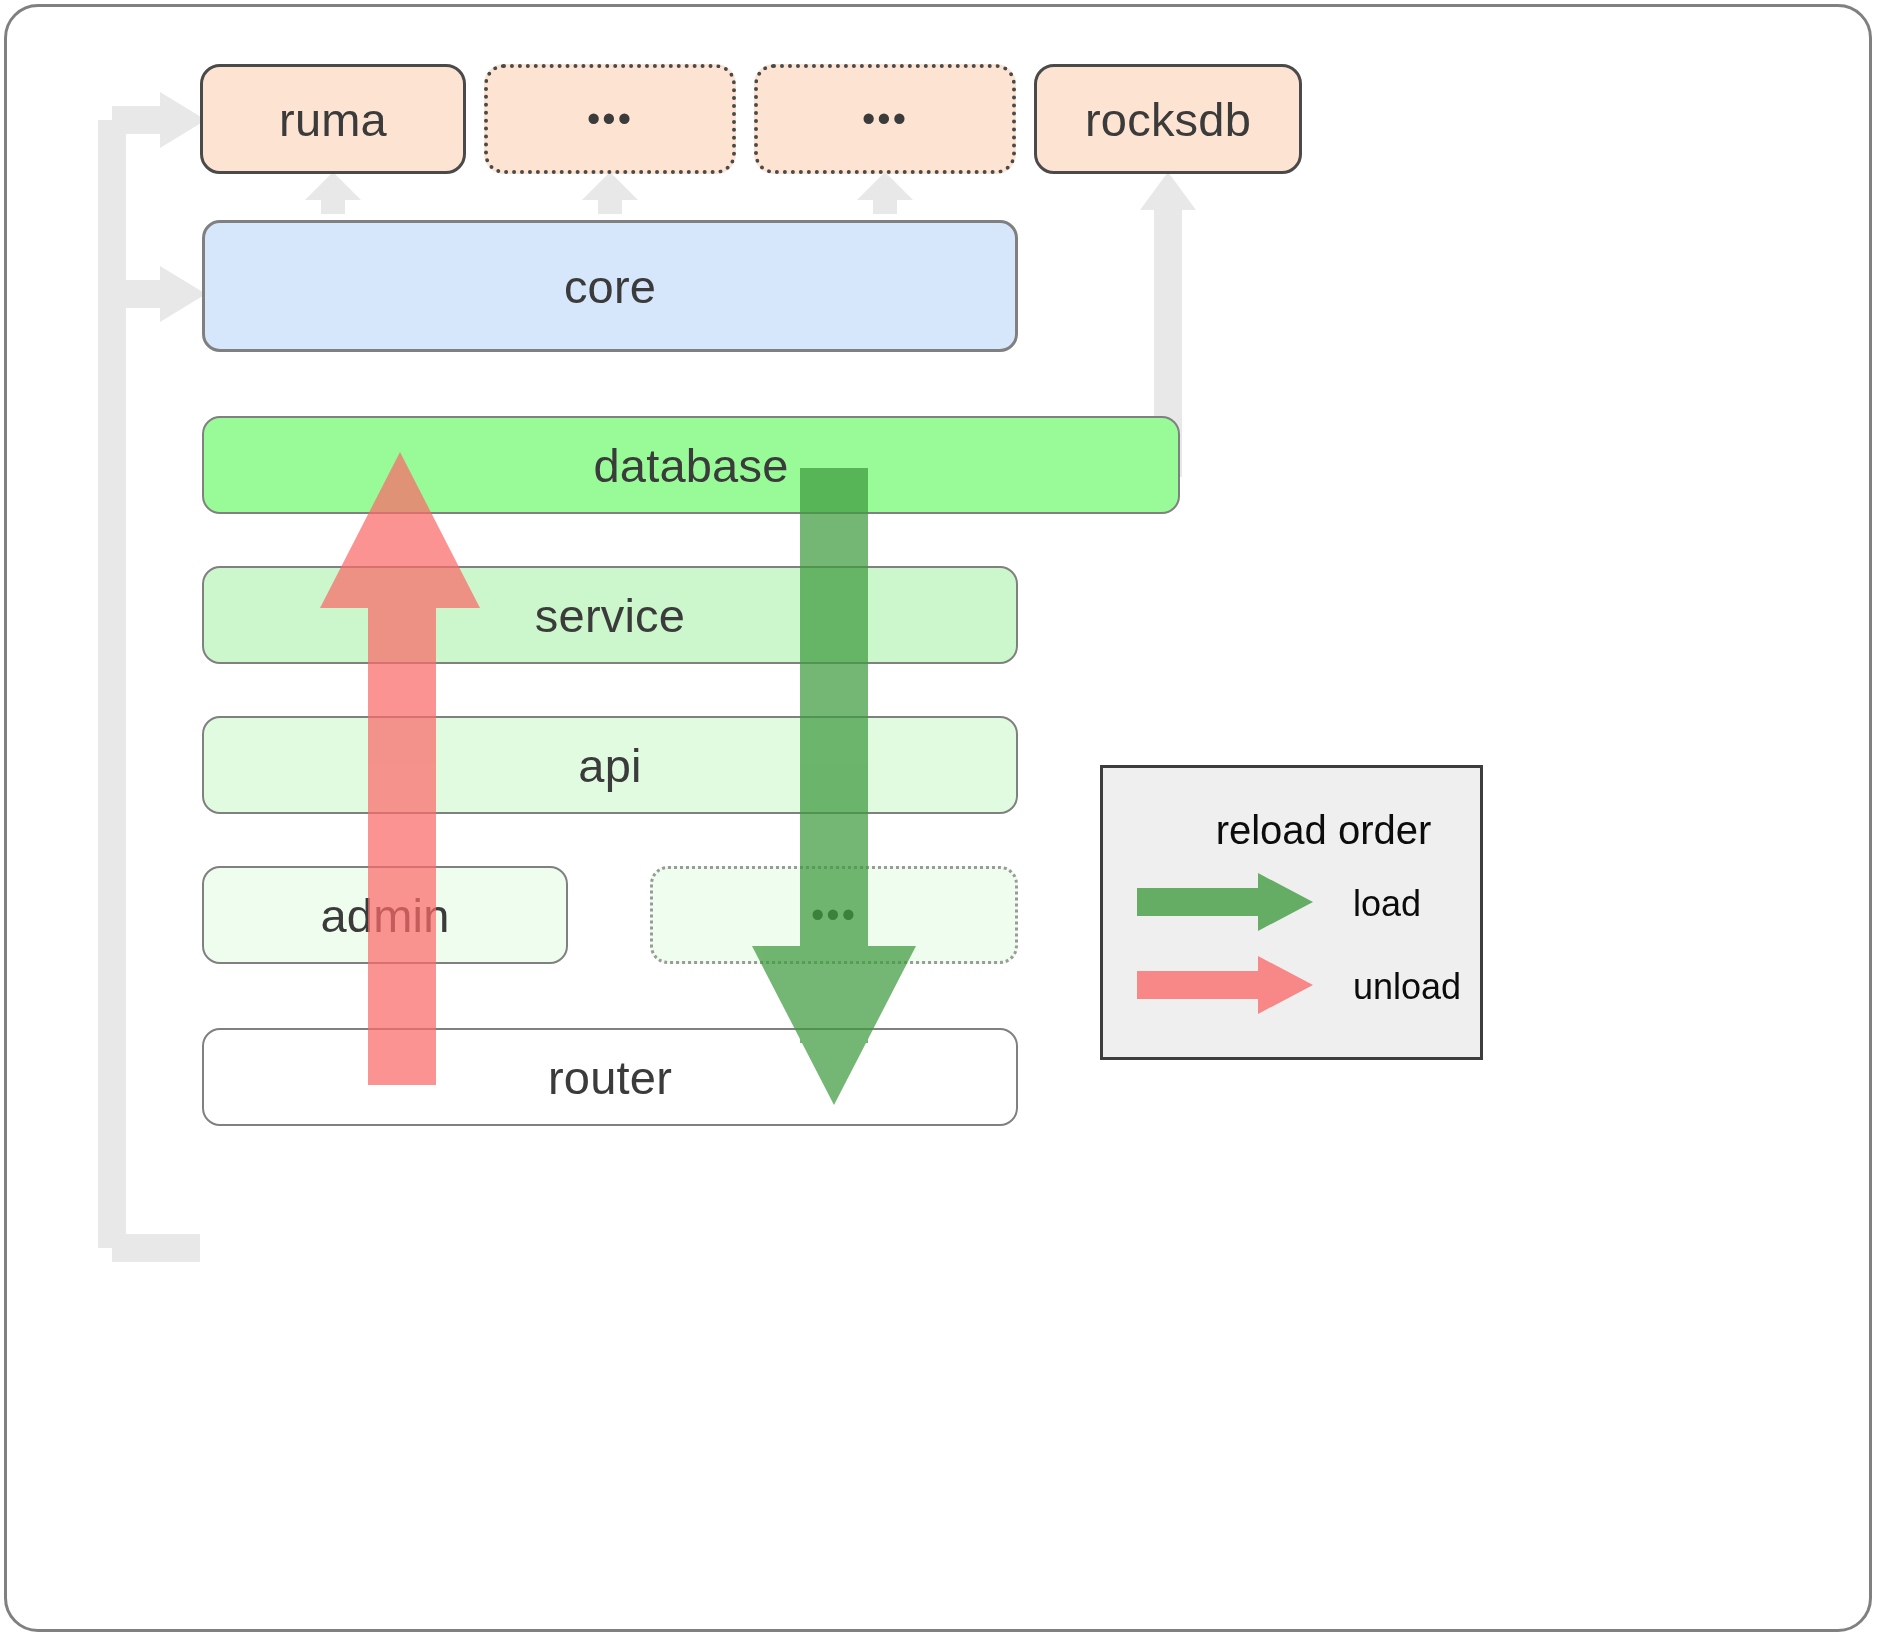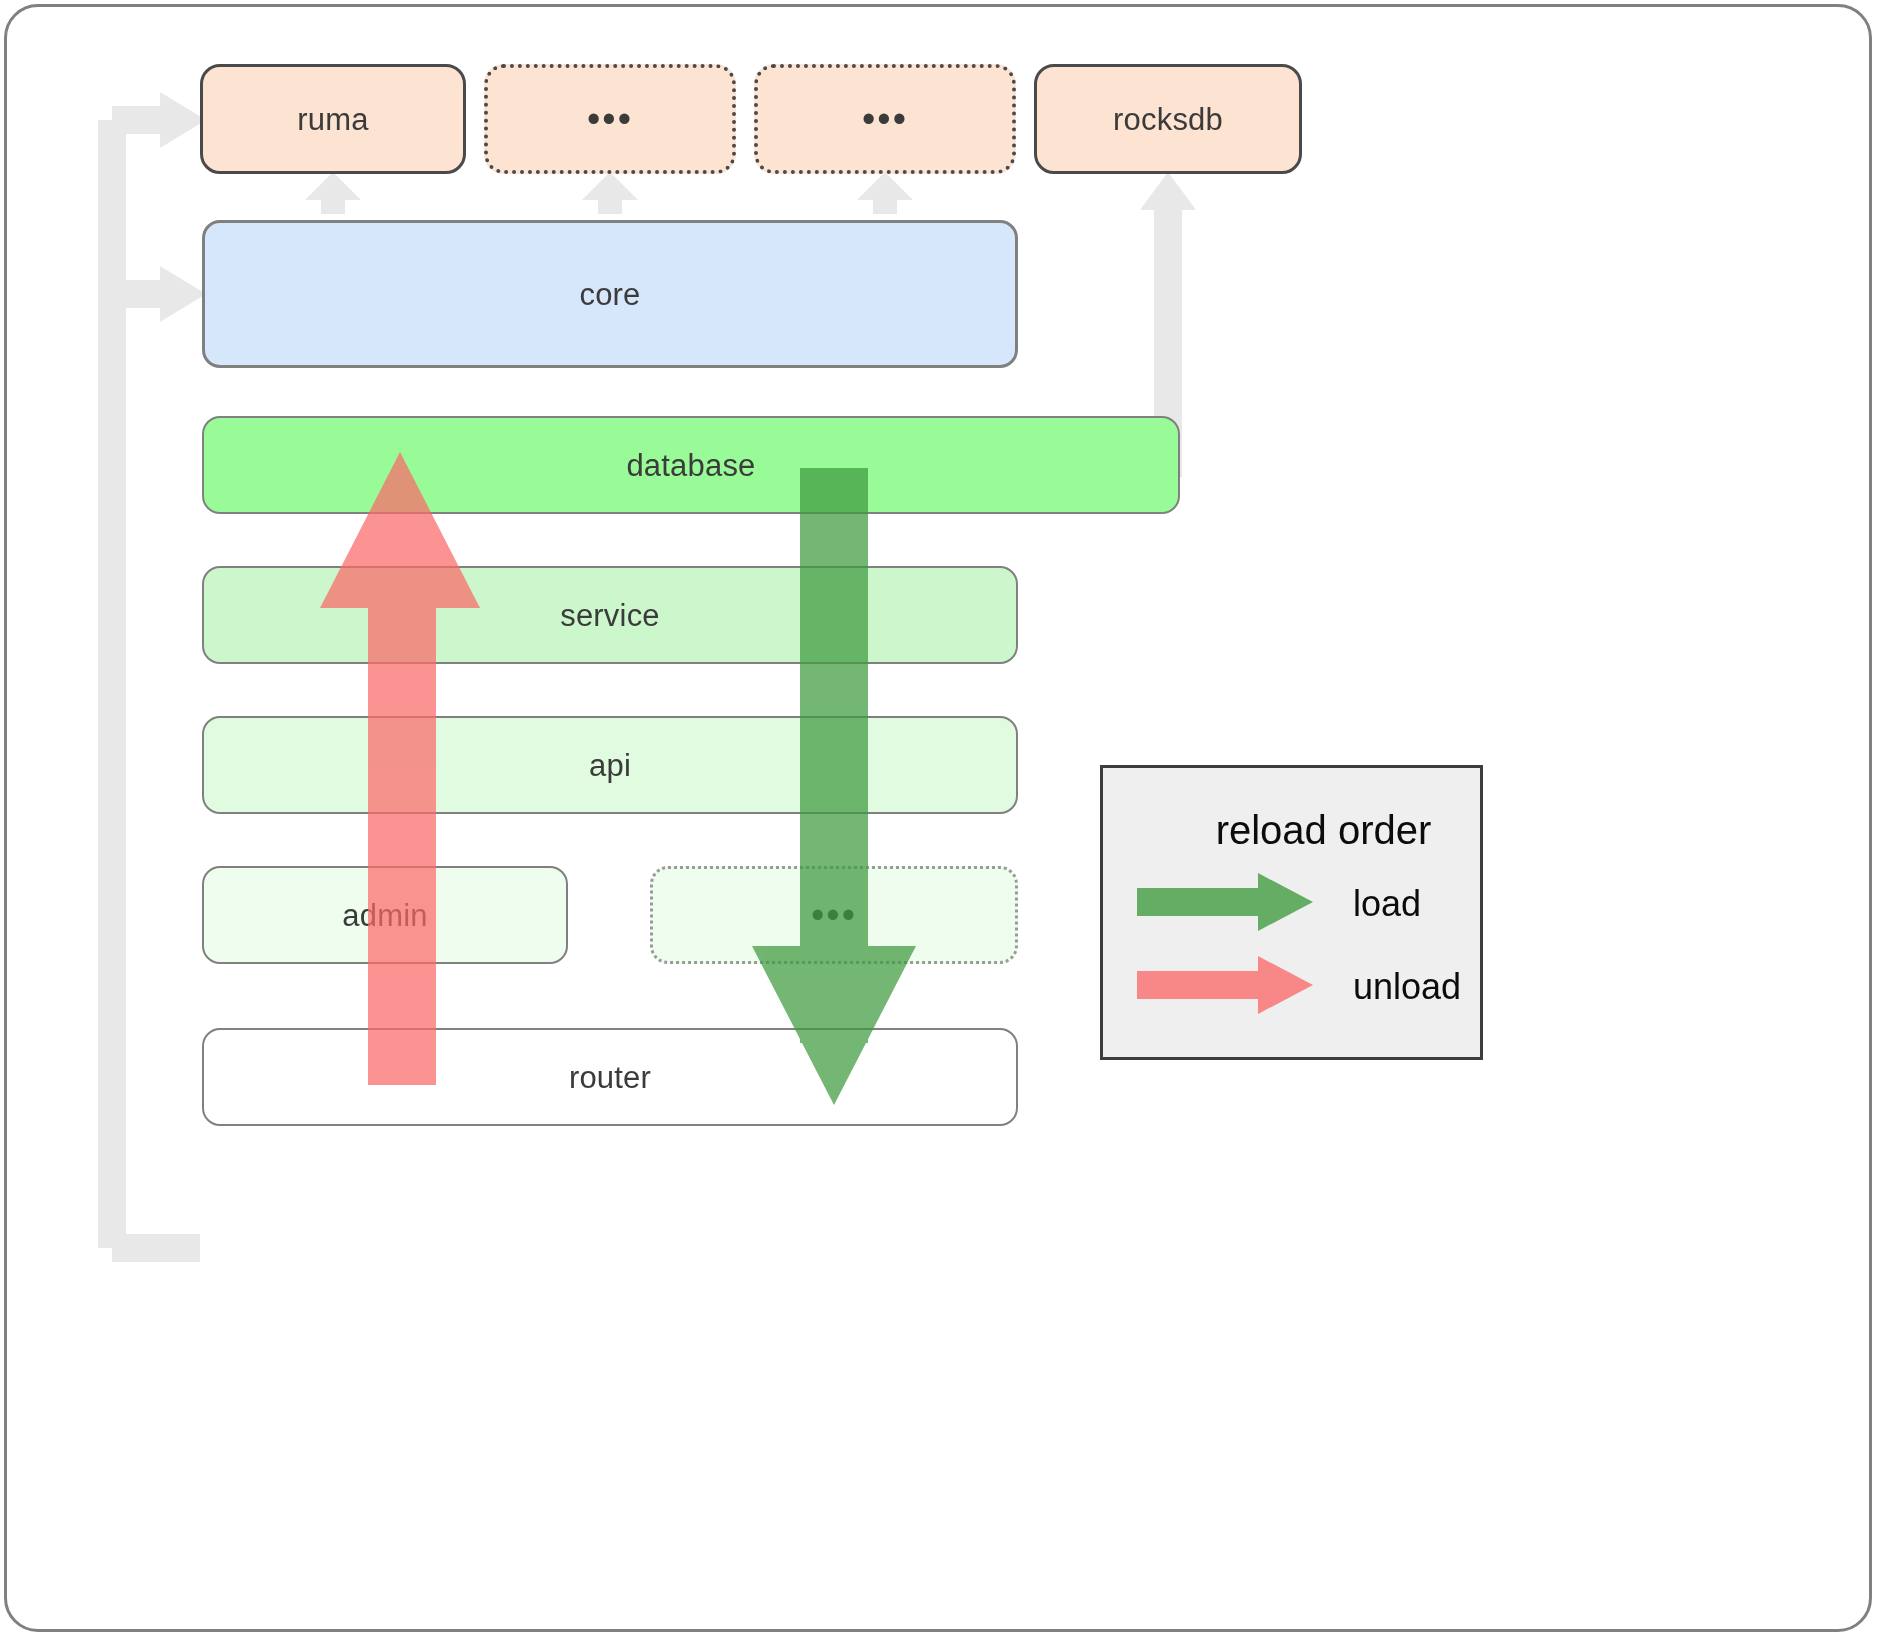--- a/index.html
+++ b/index.html
@@ -31,21 +31,21 @@
   }
   .box {
     position: absolute;
     box-sizing: border-box;
     display: flex;
     align-items: center;
     justify-content: center;
     border-radius: 14px;
   }
   .box .lbl {
-    font-size: 31px;
+    font-size: 47px;
     color: #3b3b3b;
     letter-spacing: 0.2px;
     line-height: 1;
     white-space: nowrap;
   }
   
   .crate {
     background: #fde3d1;
     border: 3px solid #4a4a4a;
     border-radius: 20px;
@@ -173,21 +173,21 @@
   </div>
 
   <div class="box crate dotted" id="box-dots2" style="left:754px; top:64px; width:262px; height:110px;">
     <span class="dots-glyph">•••</span>
   </div>
 
   <div class="box crate" id="box-rocksdb" style="left:1034px; top:64px; width:268px; height:110px;">
     <span class="lbl">rocksdb</span>
   </div>
 
-  <div class="box" id="box-core" style="left:202px; top:220px; width:816px; height:148px;">
+  <div class="box" id="box-core" style="left:202px; top:220px; width:816px; height:132px;">
     <span class="lbl">core</span>
   </div>
 
   <div class="box layer" id="box-database" style="left:202px; top:416px; width:978px; height:98px;">
     <span class="lbl">database</span>
   </div>
 
   <div class="box layer" id="box-service" style="left:202px; top:566px; width:816px; height:98px;">
     <span class="lbl">service</span>
   </div>

